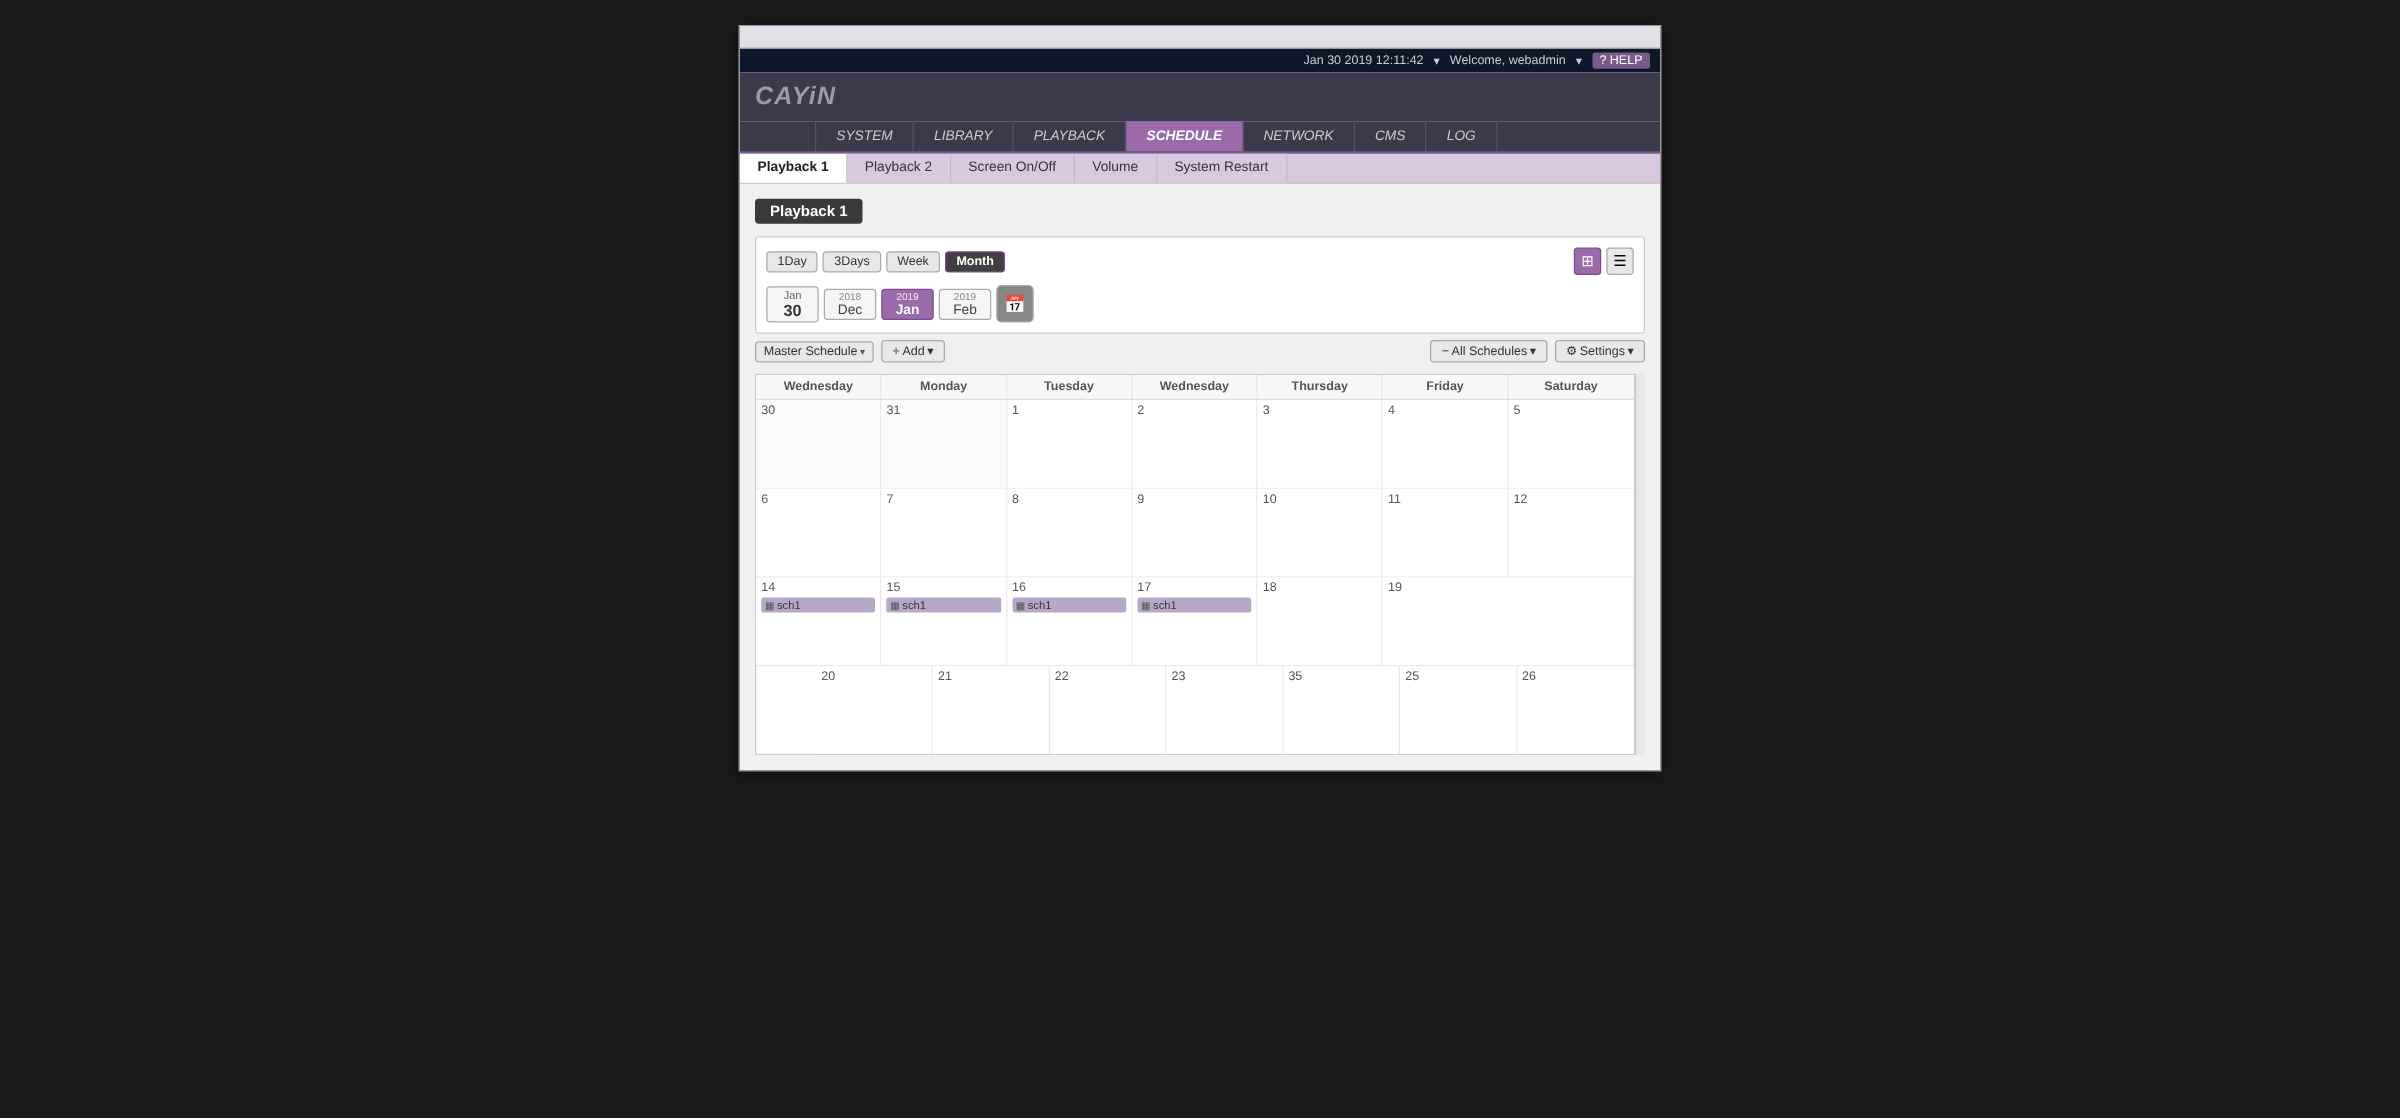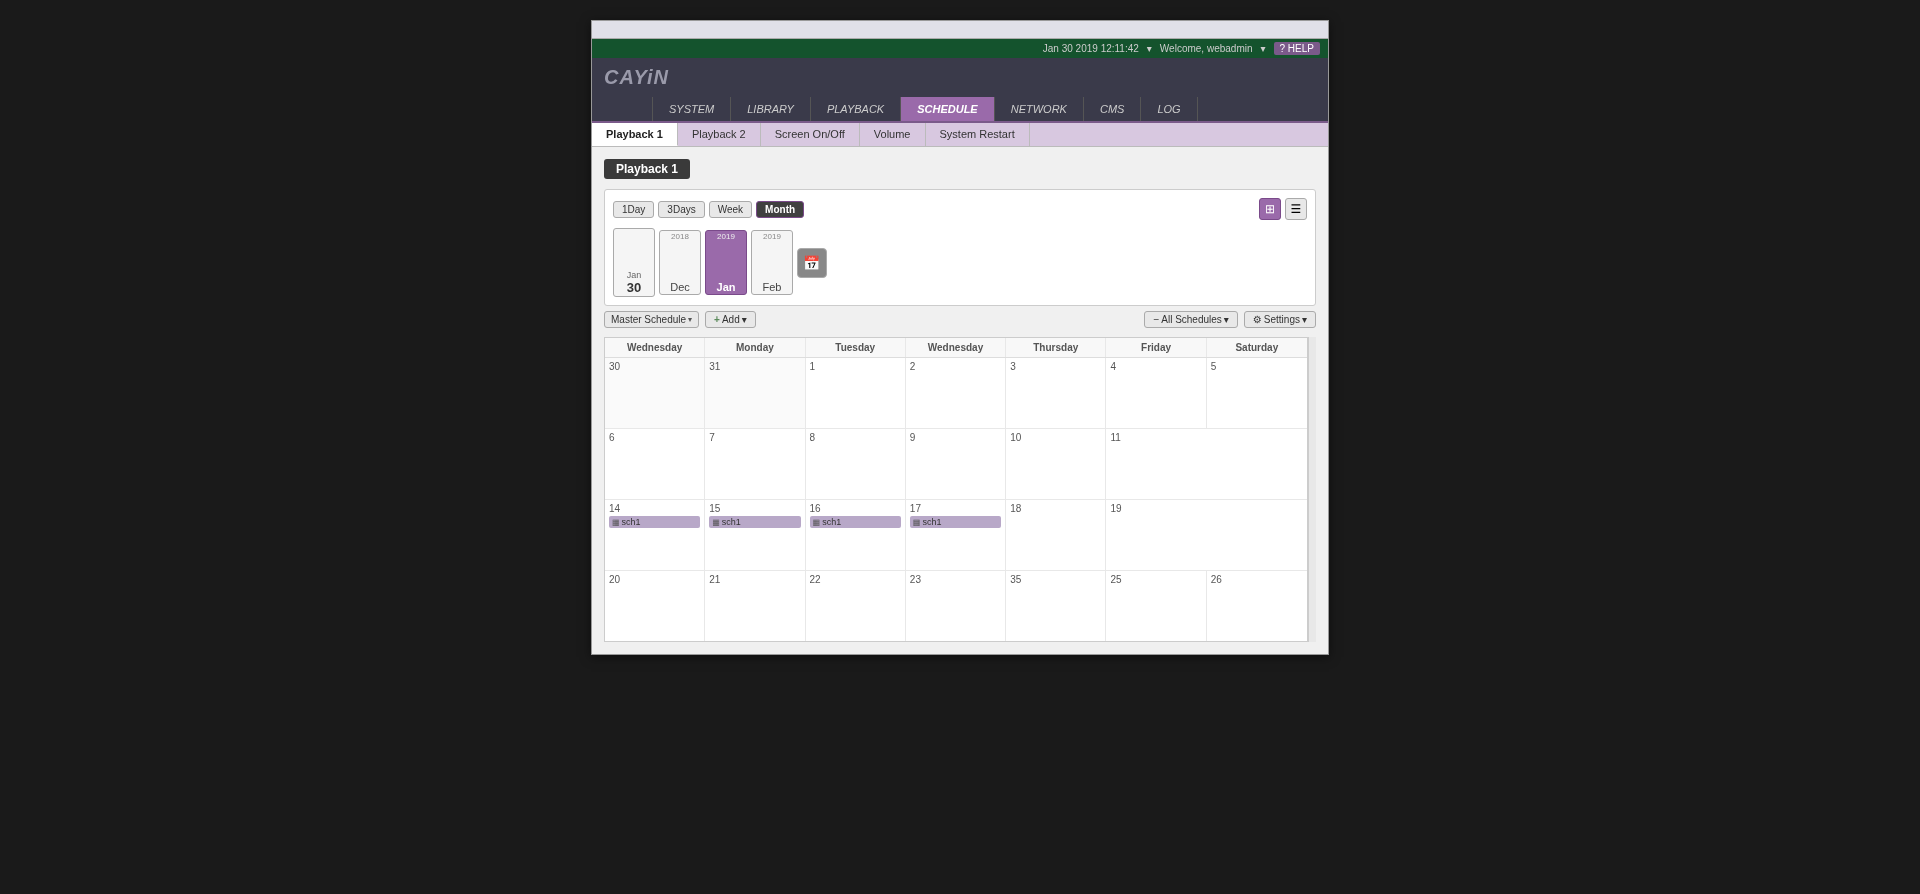--- a/index.html
+++ b/index.html
@@ -23,21 +23,21 @@
       background: #e0e0e8;
       height: 18px;
       border-bottom: 1px solid #aaa;
     }
     .app-container {
       background: #fff;
       width: 100%;
     }
     
     .top-bar {
-      background: #14532d;
+      background: #0f172a;
       padding: 3px 8px;
       display: flex;
       justify-content: flex-end;
       align-items: center;
       gap: 8px;
       font-size: 10px;
       color: #ccc;
     }
     .top-bar-datetime { color: #ccc; }
     .top-bar-user { color: #ccc; }
@@ -176,21 +176,21 @@
     }
     .date-card {
       border: 1px solid #aaa;
       border-radius: 3px;
       text-align: center;
       padding: 1px 6px;
       min-width: 42px;
       background: #f5f5f5;
       cursor: pointer;
     }
-    .date-card .month-label { font-size: 9px; color: #666; margin-top: 40px; }
+    .date-card .month-label { font-size: 9px; color: #666; }
     .date-card .day-label { font-size: 13px; font-weight: bold; color: #333; }
     .date-card .year-label { font-size: 8px; color: #888; }
     .date-card.active-month {
       background: #9a6aaa;
       border-color: #7a4a8a;
     }
     .date-card.active-month .month-label,
     .date-card.active-month .day-label { color: #fff; }
     .calendar-icon-btn {
       width: 30px;
@@ -288,21 +288,21 @@
       border-right: 1px solid #e8e8e8;
       font-weight: bold;
     }
     .cal-header-cell:last-child { border-right: none; }
     .calendar-row {
       display: grid;
       grid-template-columns: repeat(7, 1fr);
       border-bottom: 1px solid #e8e8e8;
       min-height: 70px;
     }
-    .calendar-row:last-child { border-bottom: none; }
+    .calendar-row:last-child { border-bottom: none; padding-left: 48px; }
     .cal-cell {
       border-right: 1px solid #e8e8e8;
       padding: 3px 4px;
       vertical-align: top;
       min-height: 70px;
       background: #fff;
     }
     .cal-cell:last-child { border-right: none; }
     .cal-cell.other-month { background: #fafafa; }
     .cal-day-num {
@@ -491,20 +491,23 @@
                 </div>
               <div class="cal-cell">
                   <div class="cal-day-num">9</div>
                 </div>
               <div class="cal-cell">
                   <div class="cal-day-num">10</div>
                 </div>
               <div class="cal-cell">
                   <div class="cal-day-num">11</div>
                 </div>
+              <div class="cal-cell">
+                  <div class="cal-day-num">12</div>
+                </div>
             </div>
 
             <div class="calendar-row">
               <div class="cal-cell">
                 <div class="cal-day-num">14</div>
                 <div class="cal-event">
                   <span class="cal-event-icon">▦</span>
                   <span>sch1</span>
                 </div>
               </div>

